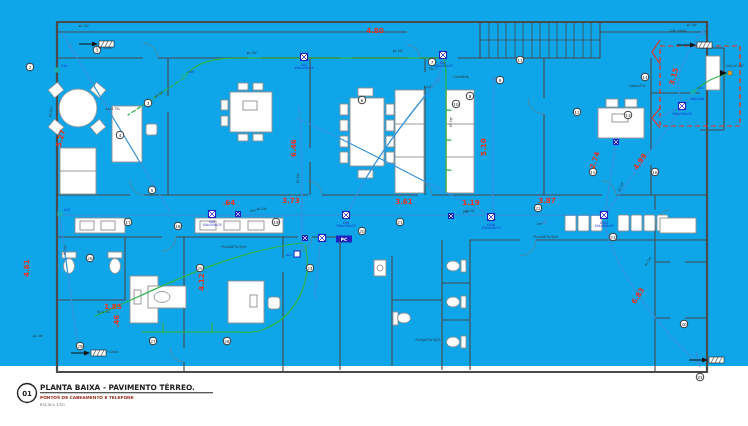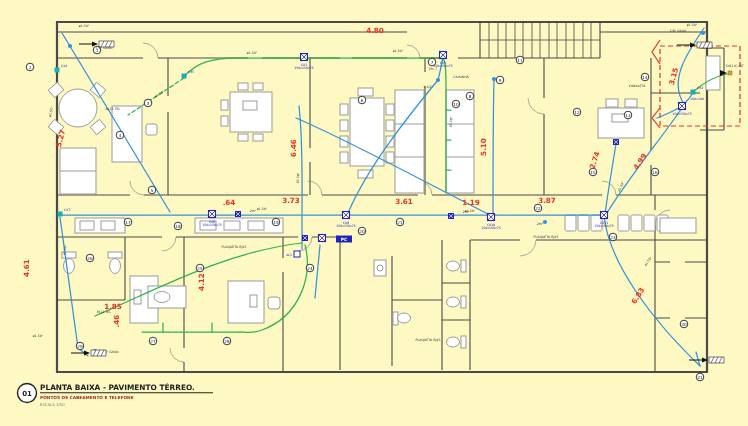--- a/index.html
+++ b/index.html
@@ -1,17 +1,17 @@
 <!DOCTYPE html>
 <html><head>
 <meta charset="utf-8">
 <style>
   html,body{margin:0;padding:0;background:#ffffff;}
   body{width:748px;height:426px;overflow:hidden;font-family:"DejaVu Sans",sans-serif;}
-  .sheet{position:relative;width:748px;height:426px;background:#fef9c3;}
+  .sheet{position:relative;width:748px;height:366px;background:#0ea5e9;}
   svg{display:block;}
   text{font-family:"DejaVu Sans",sans-serif;}
 </style>
 </head>
 <body>
 
 <div class="sheet">
 <svg viewBox="0 0 748 426" width="748" height="426">
 
   <g stroke="#4a4a4a" fill="none">

